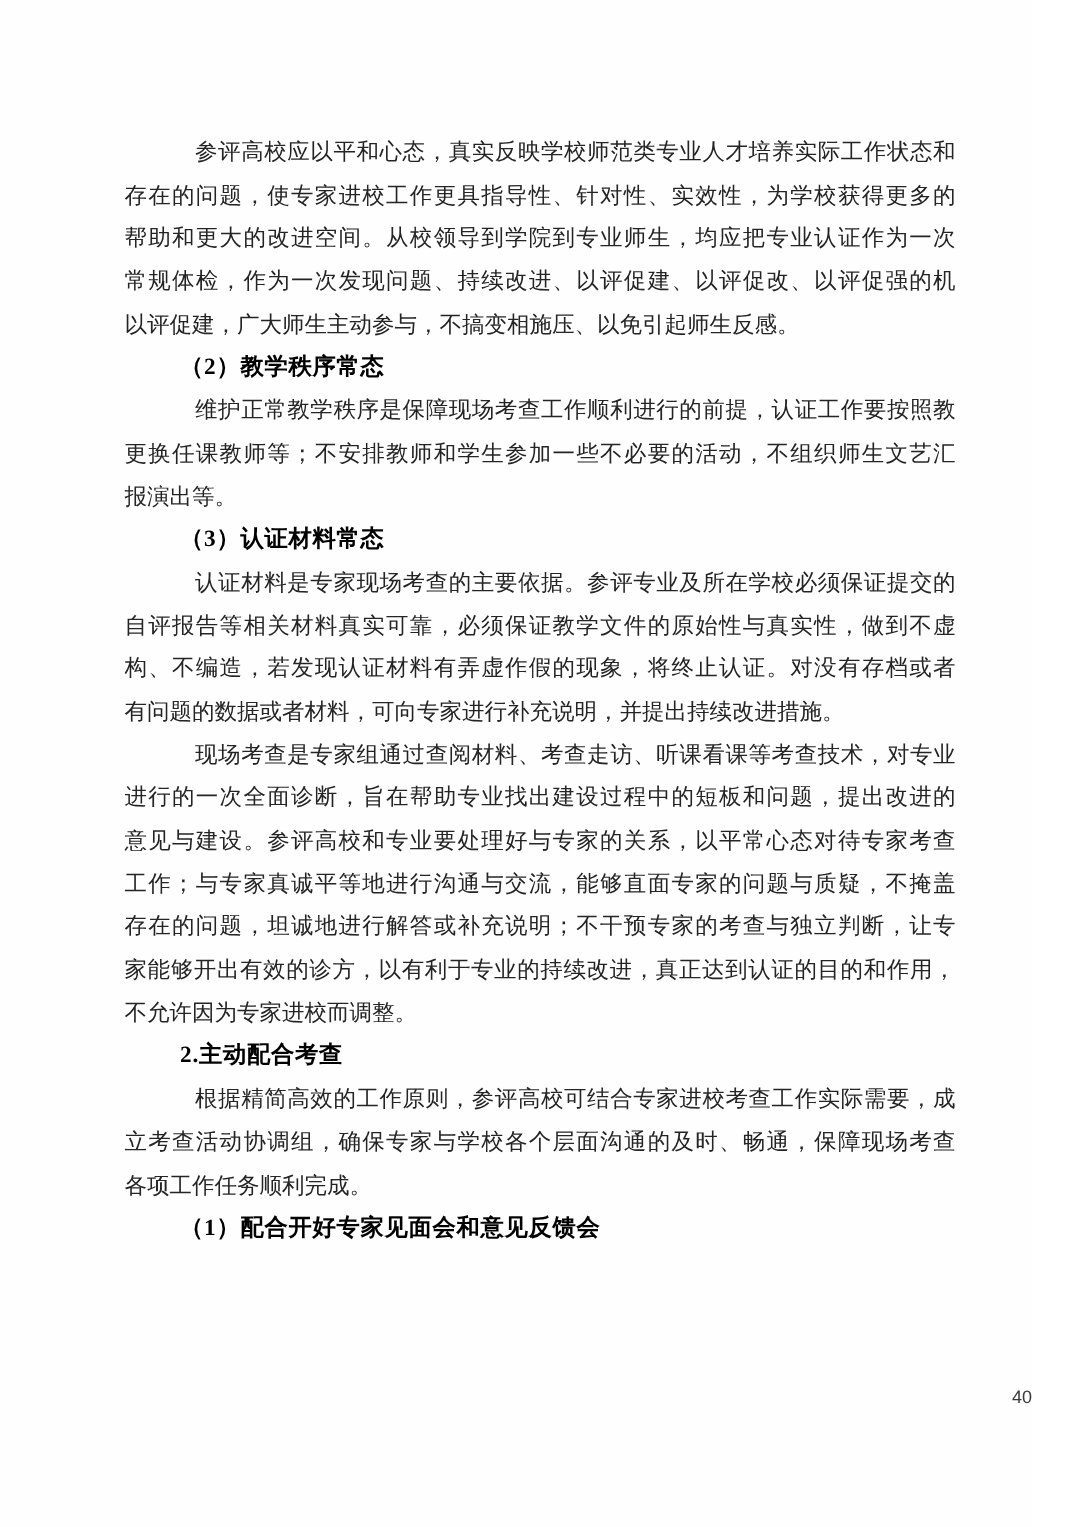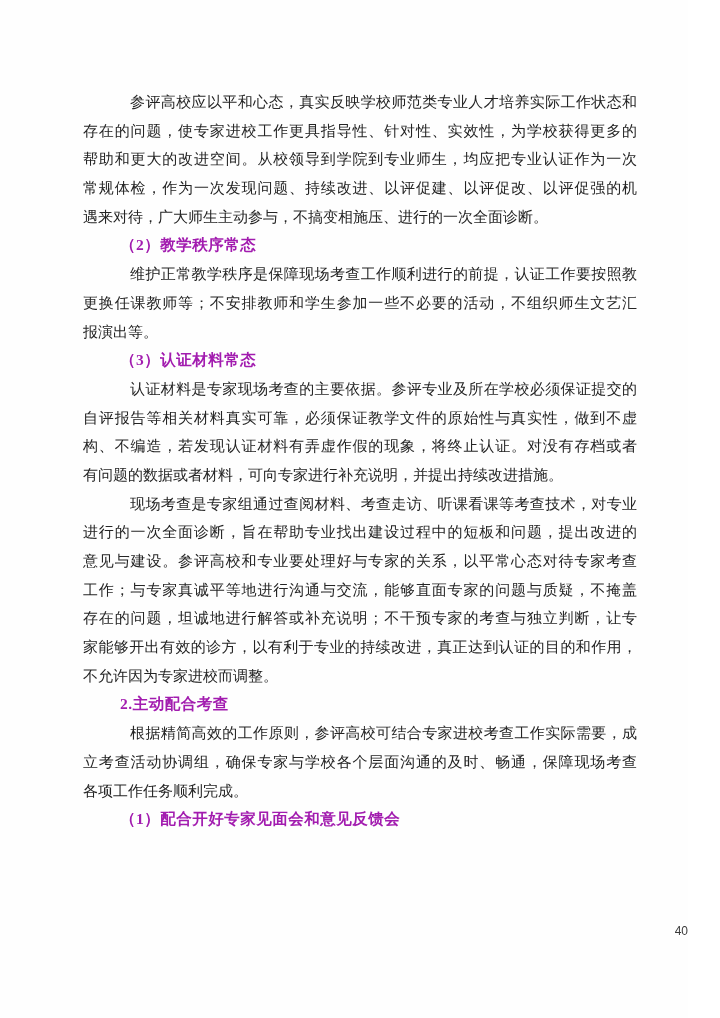--- a/index.html
+++ b/index.html
@@ -33,21 +33,21 @@
     white-space: normal;
   }
   .line.first { text-indent: 47px; }
   .line.last  { text-align-last: left; }
   .heading {
     height: 28.7px;
     line-height: 28.7px;
     font-size: 15.5px;
     font-weight: 700;
     padding-left: 37px;
-    color: #a21caf;
+    color: #000000;
     letter-spacing: 0.5px;
   }
   .page-number {
     position: absolute;
     top: 924px;
     left: 0;
     width: 100%;
     text-align: right;
     font-size: 12px;
     color: #3a3a3a;
@@ -56,21 +56,21 @@
 </style>
 </head>
 <body>
 
 <div class="page">
   <div class="content">
       <div class="line first">参评高校应以平和心态，真实反映学校师范类专业人才培养实际工作状态和</div>
       <div class="line">存在的问题，使专家进校工作更具指导性、针对性、实效性，为学校获得更多的</div>
       <div class="line">帮助和更大的改进空间。从校领导到学院到专业师生，均应把专业认证作为一次</div>
       <div class="line">常规体检，作为一次发现问题、持续改进、以评促建、以评促改、以评促强的机</div>
-      <div class="line last">遇来对待，广大师生主动参与，不搞变相施压、进行的一次全面诊断。</div>
+      <div class="line last">以评促建，广大师生主动参与，不搞变相施压、以免引起师生反感。</div>
       <div class="heading">（2）教学秩序常态</div>
       <div class="line first">维护正常教学秩序是保障现场考查工作顺利进行的前提，认证工作要按照教</div>
       <div class="line">更换任课教师等；不安排教师和学生参加一些不必要的活动，不组织师生文艺汇</div>
       <div class="line last">报演出等。</div>
       <div class="heading">（3）认证材料常态</div>
       <div class="line first">认证材料是专家现场考查的主要依据。参评专业及所在学校必须保证提交的</div>
       <div class="line">自评报告等相关材料真实可靠，必须保证教学文件的原始性与真实性，做到不虚</div>
       <div class="line">构、不编造，若发现认证材料有弄虚作假的现象，将终止认证。对没有存档或者</div>
       <div class="line last">有问题的数据或者材料，可向专家进行补充说明，并提出持续改进措施。</div>
       <div class="line first">现场考查是专家组通过查阅材料、考查走访、听课看课等考查技术，对专业</div>

